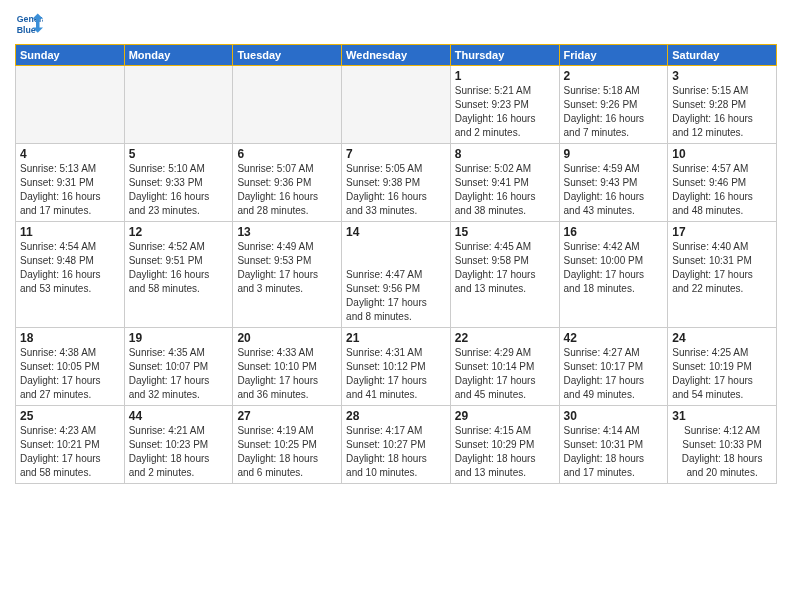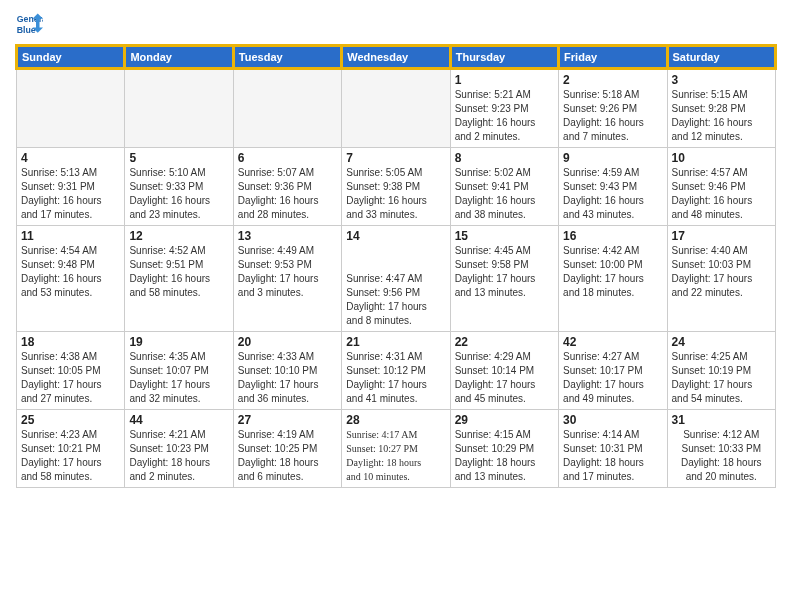--- a/index.html
+++ b/index.html
@@ -57,21 +57,21 @@
       border-collapse: collapse;
       table-layout: fixed;
     }
     .calendar-table th {
       background-color: #2a6dc9;
       color: #fff;
       font-size: 11px;
       font-weight: bold;
       padding: 4px 4px;
       text-align: left;
-      border: 3px solid #eab308;
+      border: 1px solid #eab308;
     }
     .calendar-table td {
       border: 1px solid #ccc;
       vertical-align: top;
       padding: 3px 4px;
       font-size: 9.5px;
       color: #333;
       height: 78px;
       background: #fff;
     }
@@ -246,21 +246,21 @@
           <td>
             <span class="day-num">16</span>
             <div class="day-info" style="white-space: pre-line;">Sunrise: 4:42 AM
 Sunset: 10:00 PM
 Daylight: 17 hours
 and 18 minutes.</div>
           </td>
           <td>
             <span class="day-num">17</span>
             <div class="day-info" style="white-space: pre-line;">Sunrise: 4:40 AM
-Sunset: 10:03 PM
+Sunset: 10:31 PM
 Daylight: 17 hours
 and 22 minutes.</div>
           </td>
         </tr>
         <tr>
           <td>
             <span class="day-num">18</span>
             <div class="day-info" style="white-space: pre-line;">Sunrise: 4:38 AM
 Sunset: 10:05 PM
 Daylight: 17 hours
@@ -326,21 +326,21 @@
           </td>
           <td>
             <span class="day-num">27</span>
             <div class="day-info" style="white-space: pre-line;">Sunrise: 4:19 AM
 Sunset: 10:25 PM
 Daylight: 18 hours
 and 6 minutes.</div>
           </td>
           <td>
             <span class="day-num">28</span>
-            <div class="day-info" style="white-space: pre-line; font-family: Liberation Serif, serif;">Sunrise: 4:17 AM
+            <div class="day-info" style="white-space: pre-line;">Sunrise: 4:17 AM
 Sunset: 10:27 PM
 Daylight: 18 hours
 and 10 minutes.</div>
           </td>
           <td>
             <span class="day-num">29</span>
             <div class="day-info" style="white-space: pre-line;">Sunrise: 4:15 AM
 Sunset: 10:29 PM
 Daylight: 18 hours
 and 13 minutes.</div>

